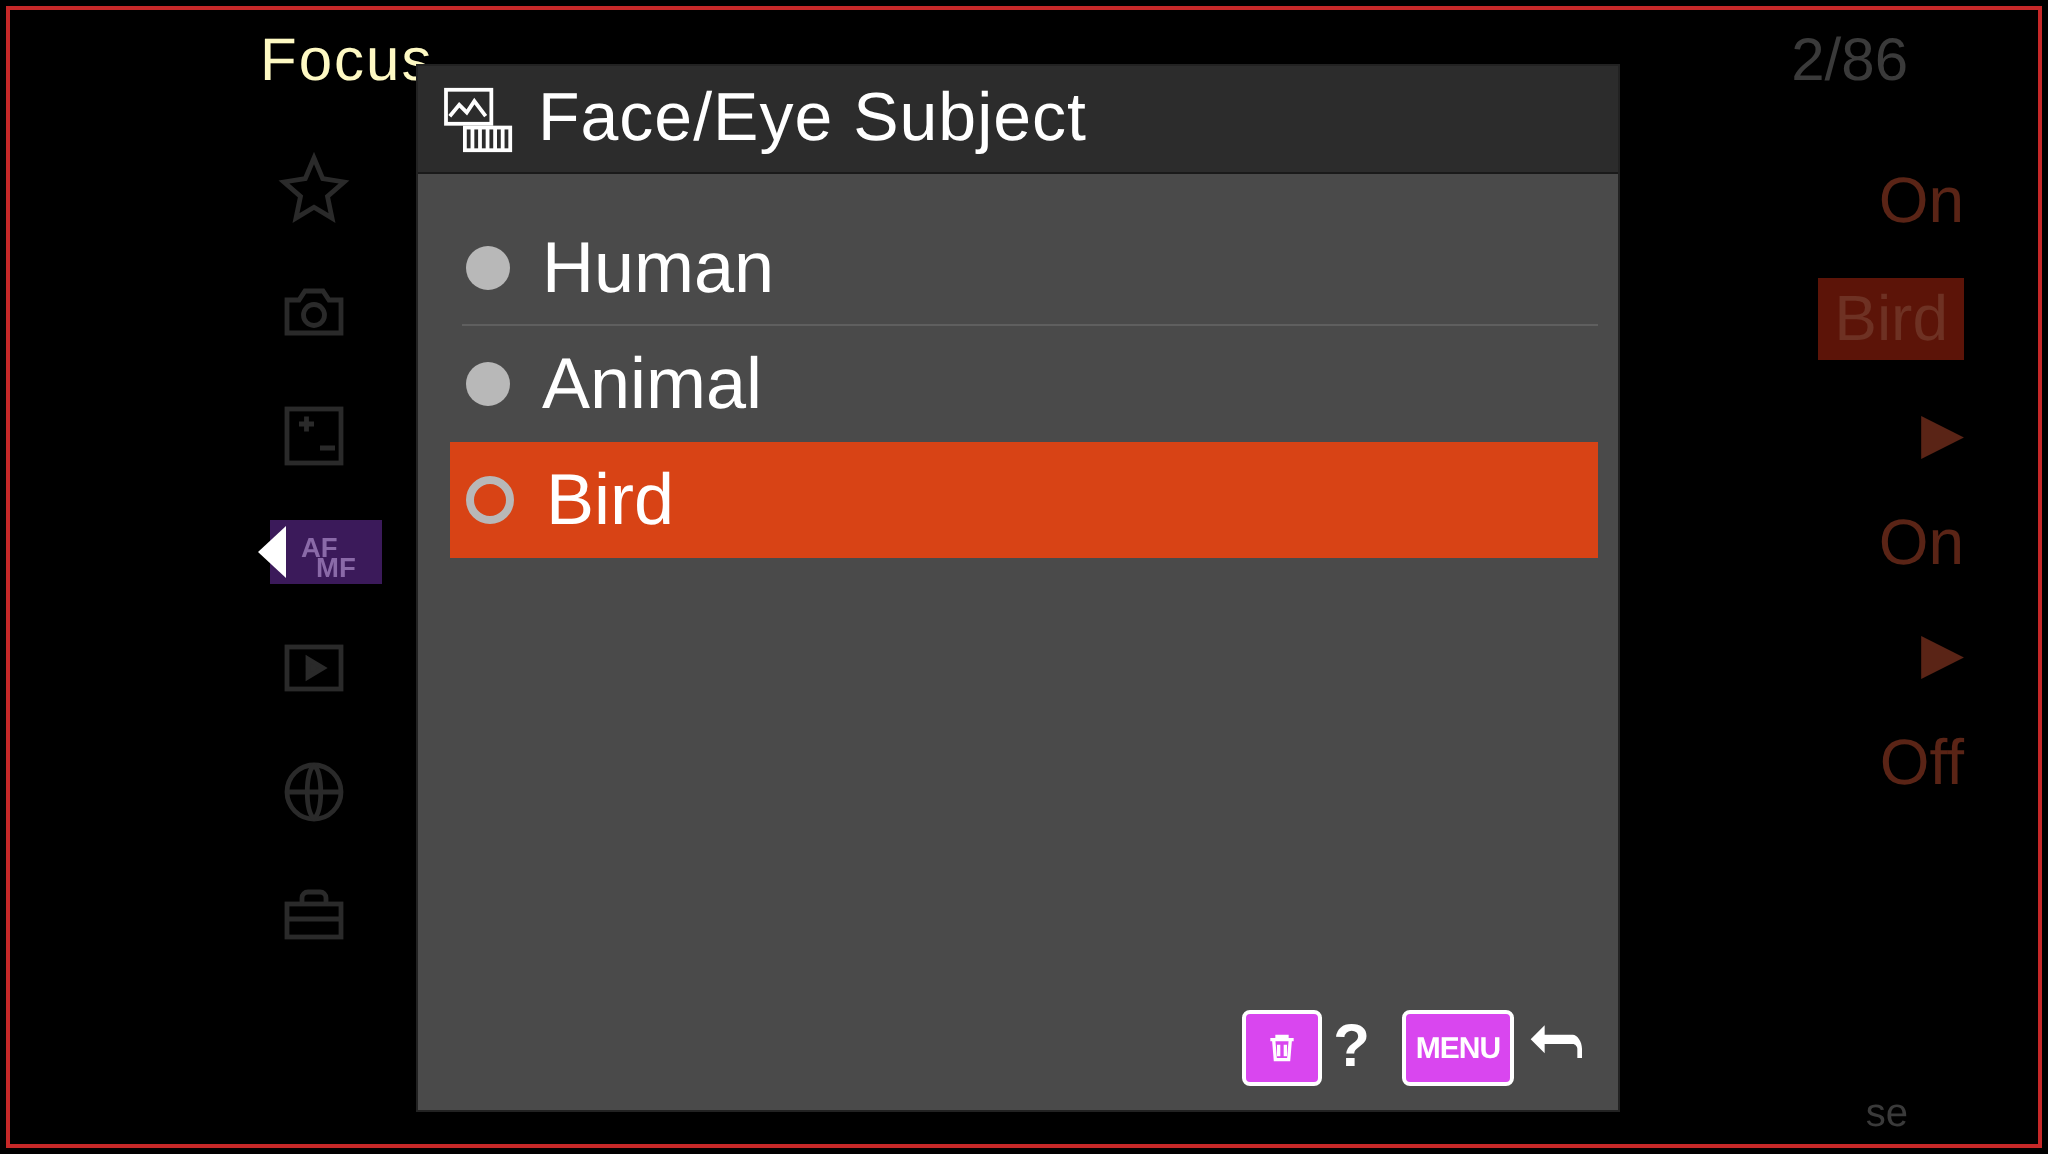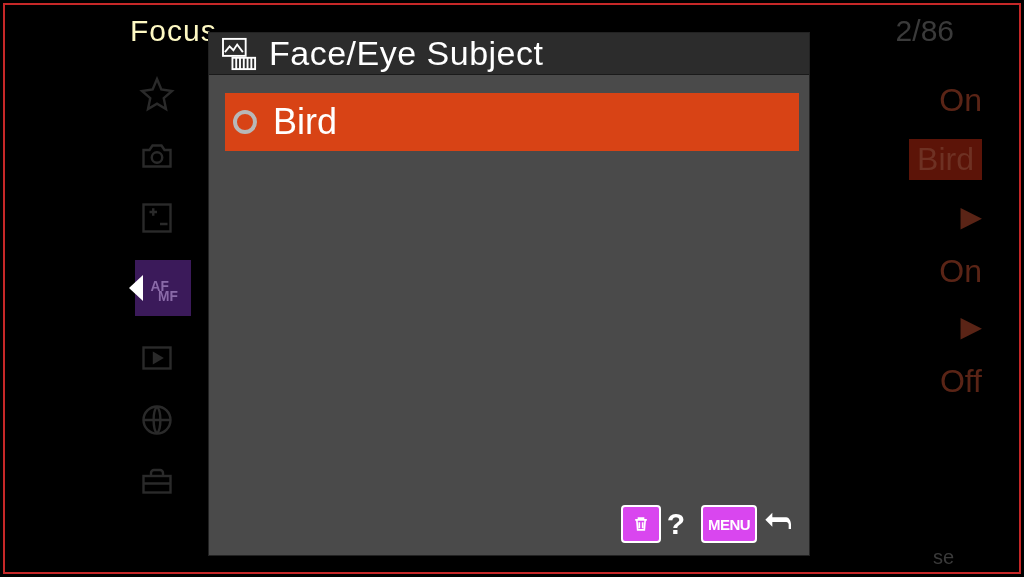--- a/index.html
+++ b/index.html
@@ -44,21 +44,21 @@
       gap: 22px;
     }
     .side-icon {
       width: 44px; height: 40px;
       color: #2a2a2a;
       display: flex; align-items: center; justify-content: center;
     }
     .side-icon svg { width: 36px; height: 36px; }
     .side-af {
       background: #3b1a5a;
-      width: 56px; height: 56px;
+      width: 56px; height: 32px;
       position: relative;
       display: flex; align-items: center; justify-content: center;
     }
     .side-af::before {
       content: "";
       position: absolute;
       left: -6px; top: 50%;
       transform: translateY(-50%);
       border-top: 13px solid transparent;
       border-bottom: 13px solid transparent;
@@ -87,21 +87,21 @@
     }
     .modal {
       position: absolute;
       left: 209px; top: 33px;
       width: 600px; height: 522px;
       background: #4a4a4a;
       display: flex; flex-direction: column;
       box-shadow: 0 0 0 1px #222;
     }
     .modal-title {
-      height: 42px;
+      height: 54px;
       background: #2c2c2c;
       display: flex; align-items: center;
       padding-left: 12px;
       gap: 10px;
       border-bottom: 1px solid #1a1a1a;
     }
     .modal-title-text {
       color: #fff;
       font-size: 34px;
       letter-spacing: 0.5px;
@@ -233,20 +233,28 @@
     <svg viewBox="0 0 40 36" fill="none" stroke="#fff" stroke-width="2">
       <rect x="2" y="2" width="24" height="18"></rect>
       <path d="M4 16l5-6 4 4 4-6 6 8"></path>
       <rect x="12" y="22" width="24" height="12"></rect>
       <path d="M16 22v12M20 22v12M24 22v12M28 22v12M32 22v12"></path>
     </svg>
     <span class="modal-title-text">Face/Eye Subject</span>
   </div>
 
   <div class="options">
+    <div class="option divider">
+      <span class="option-radio"></span>
+      <span class="option-label">Human</span>
+    </div>
+    <div class="option">
+      <span class="option-radio"></span>
+      <span class="option-label">Animal</span>
+    </div>
     <div class="option selected">
       <span class="option-radio"></span>
       <span class="option-label">Bird</span>
     </div>
   </div>
 
   <div class="modal-footer">
     <div class="footer-btn">
       <span class="icon-box trash-box">
         <svg viewBox="0 0 24 24" width="20" height="20" fill="none" stroke="#fff" stroke-width="2">

